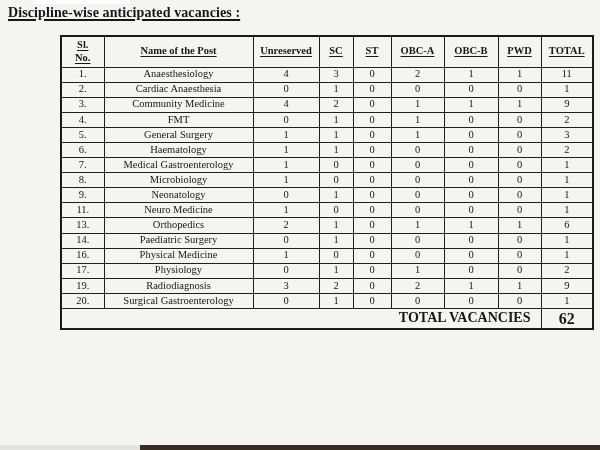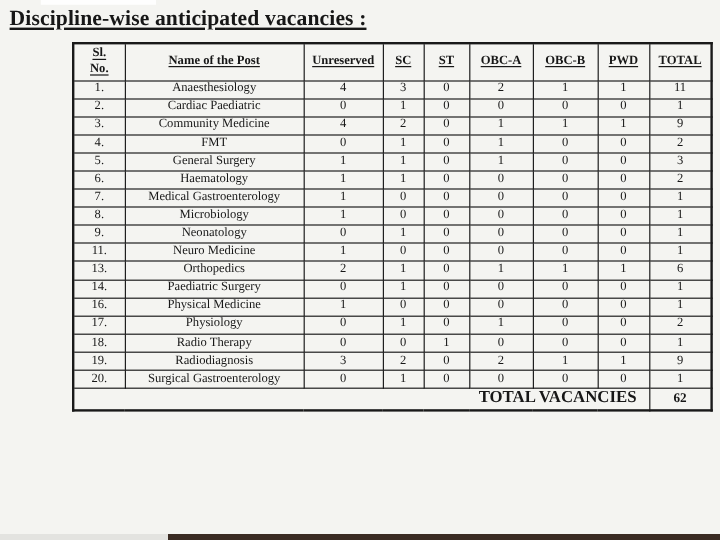--- a/index.html
+++ b/index.html
@@ -18,21 +18,21 @@
   .artifact-top {
     position: absolute;
     left: 34px; top: 0;
     width: 96px; height: 4px;
     background: rgba(255,255,255,0.9);
   }
   .doc-title {
     position: absolute;
     left: 8px; top: 5px;
     margin: 0;
-    font-size: 18px;
+    font-size: 14px;
     font-weight: bold;
     letter-spacing: 0.1px;
     text-decoration: underline;
     text-underline-offset: 2px;
     text-decoration-thickness: 1.5px;
     white-space: nowrap;
   }
   table.vac-table {
     position: absolute;
     left: 60px; top: 35px;
@@ -68,21 +68,21 @@
     height: 16px;
     font-weight: bold;
   }
   .vac-table tfoot .total-label {
     text-align: right;
     padding-right: 10px;
     font-size: 14px;
     border-left-color: transparent;
   }
   .vac-table tfoot .total-value {
-    font-size: 11px;
+    font-size: 16px;
   }
   .bottom-strip {
     position: absolute;
     left: 0; bottom: 0;
     width: 600px; height: 5px;
     background: #e3e3e0;
   }
   .bottom-bar {
     position: absolute;
     left: 140px; bottom: 0;
@@ -134,21 +134,21 @@
           <td>4</td>
           <td>3</td>
           <td>0</td>
           <td>2</td>
           <td>1</td>
           <td>1</td>
           <td>11</td>
         </tr>
         <tr>
           <td>2.</td>
-          <td>Cardiac Paediatric</td>
+          <td>Cardiac Anaesthesia</td>
           <td>0</td>
           <td>1</td>
           <td>0</td>
           <td>0</td>
           <td>0</td>
           <td>0</td>
           <td>1</td>
         </tr>
         <tr>
           <td>3.</td>
@@ -274,31 +274,20 @@
         <tr>
           <td>17.</td>
           <td>Physiology</td>
           <td>0</td>
           <td>1</td>
           <td>0</td>
           <td>1</td>
           <td>0</td>
           <td>0</td>
           <td>2</td>
-        </tr>
-        <tr>
-          <td>18.</td>
-          <td>Radio Therapy</td>
-          <td>0</td>
-          <td>0</td>
-          <td>1</td>
-          <td>0</td>
-          <td>0</td>
-          <td>0</td>
-          <td>1</td>
         </tr>
         <tr>
           <td>19.</td>
           <td>Radiodiagnosis</td>
           <td>3</td>
           <td>2</td>
           <td>0</td>
           <td>2</td>
           <td>1</td>
           <td>1</td>

